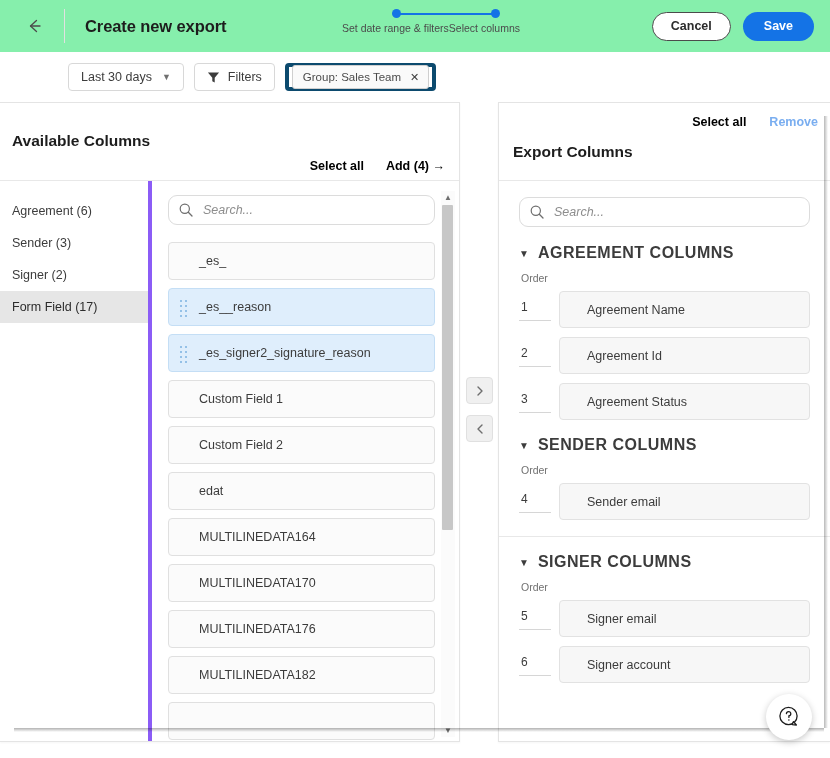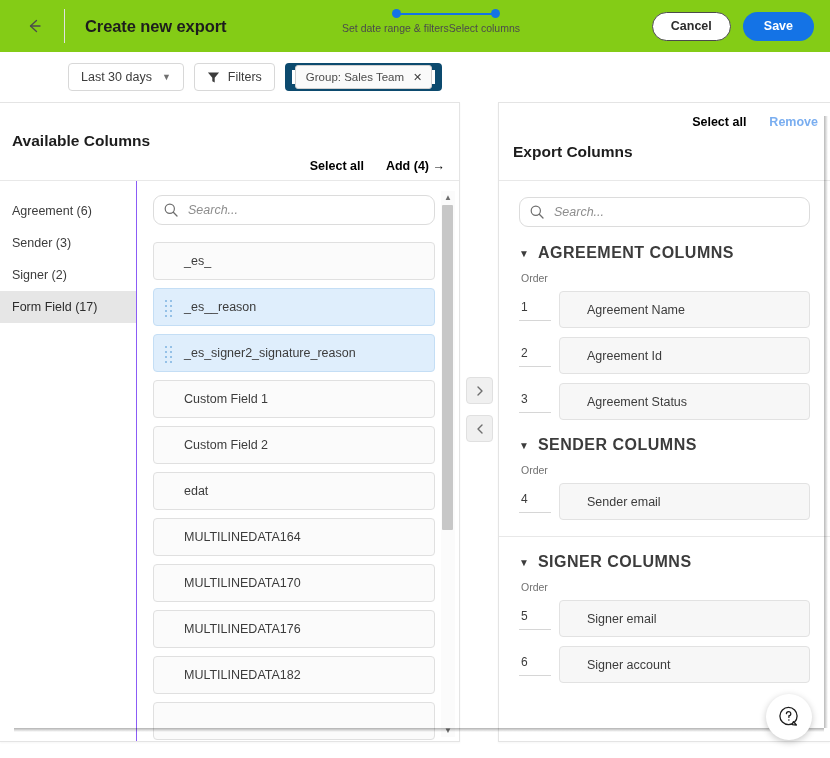--- a/index.html
+++ b/index.html
@@ -10,21 +10,21 @@
     background: #ffffff;
     color: #2c2c2c;
     overflow: hidden;
     position: relative;
   }
 
   
   .header {
     position: relative;
     height: 52px;
-    background: #84cc16;
+    background: #86efac;
     display: flex;
     align-items: center;
     padding: 0 16px 0 22px;
   }
   .back-arrow {
     width: 24px; height: 24px;
     display: flex; align-items: center; justify-content: center;
     cursor: pointer; color: #4b4b4b; flex: 0 0 auto;
   }
   .header-divider {
@@ -101,21 +101,21 @@
   .pill .chev { font-size: 9px; color: #707070; margin-left: 2px; }
   .chip {
     height: 24px; display: flex; align-items: center; gap: 9px;
     padding: 0 9px 0 10px;
     border: 1px solid #cfcfcf; border-radius: 3px;
     background: #fafafa; font-size: 11.5px; color: #4b4b4b;
     white-space: nowrap;
   }
   .chip-wrap {
     height: 28px; display:flex; align-items:center; padding: 0 3px;
-    border: 7px solid #0c4a6e; border-radius: 4px; background:#fff;
+    border: 4px solid #0c4a6e; border-radius: 4px; background:#fff;
   }
   .chip-x { cursor: pointer; color: #3c3c3c; font-size: 11px; }
 
   
   .main {
     position: relative;
     height: 648px;
     display: flex;
     padding: 0 0 0 0;
   }
@@ -150,22 +150,22 @@
   .link {
     font-size: 12.5px; font-weight: bold; color: #000000; cursor: pointer;
     white-space: nowrap;
   }
   .link.disabled { color: #7aaef0; }
   .link .arrow { font-weight: normal; }
 
   .panel-body { flex: 1 1 auto; display: flex; min-height: 0; position: relative; }
 
   .cat-list {
-    width: 137px; flex: 0 0 auto;
-    border-right: 1px solid #8b5cf6;
+    width: 152px; flex: 0 0 auto;
+    border-right: 4px solid #8b5cf6;
     padding-top: 14px;
     background: #fff;
   }
   .cat-item {
     height: 32px; display: flex; align-items: center;
     padding-left: 12px;
     font-size: 12.5px; color: #3c3c3c; cursor: pointer;
   }
   .cat-item.active { background: #e6e6e6; color: #2c2c2c; }
 

